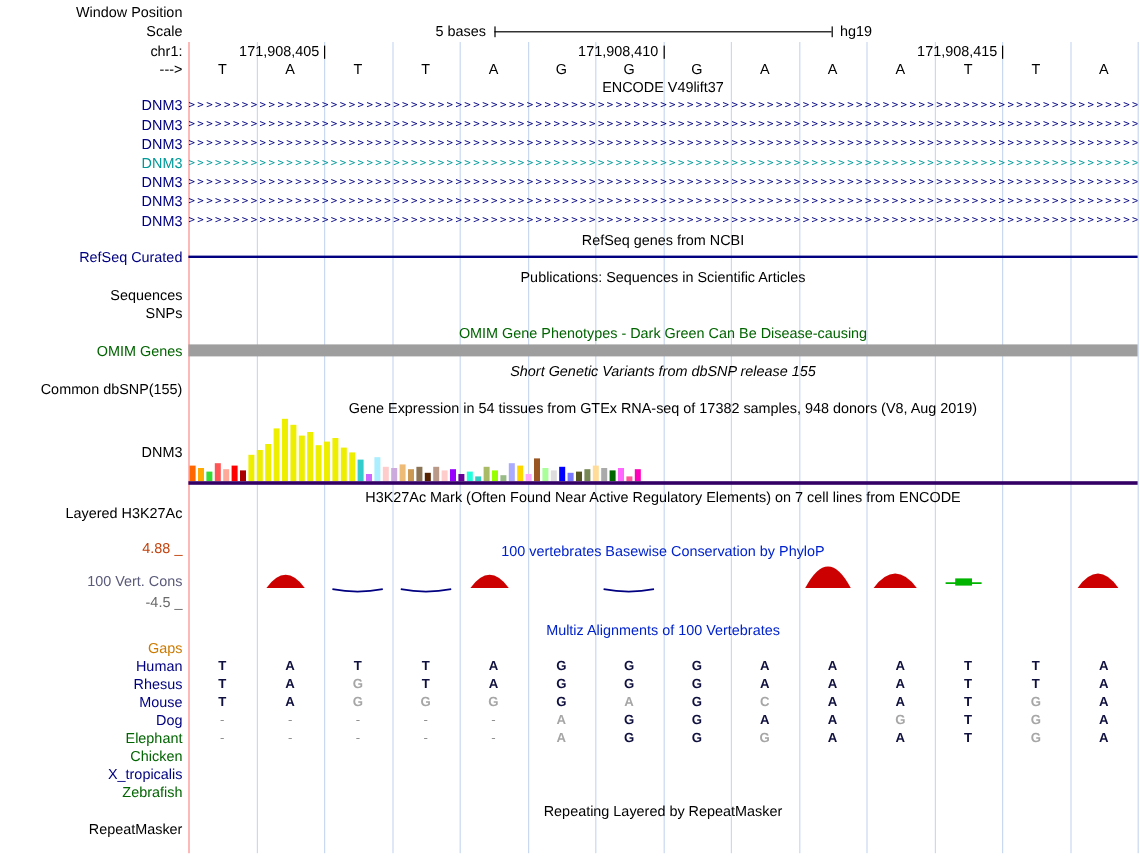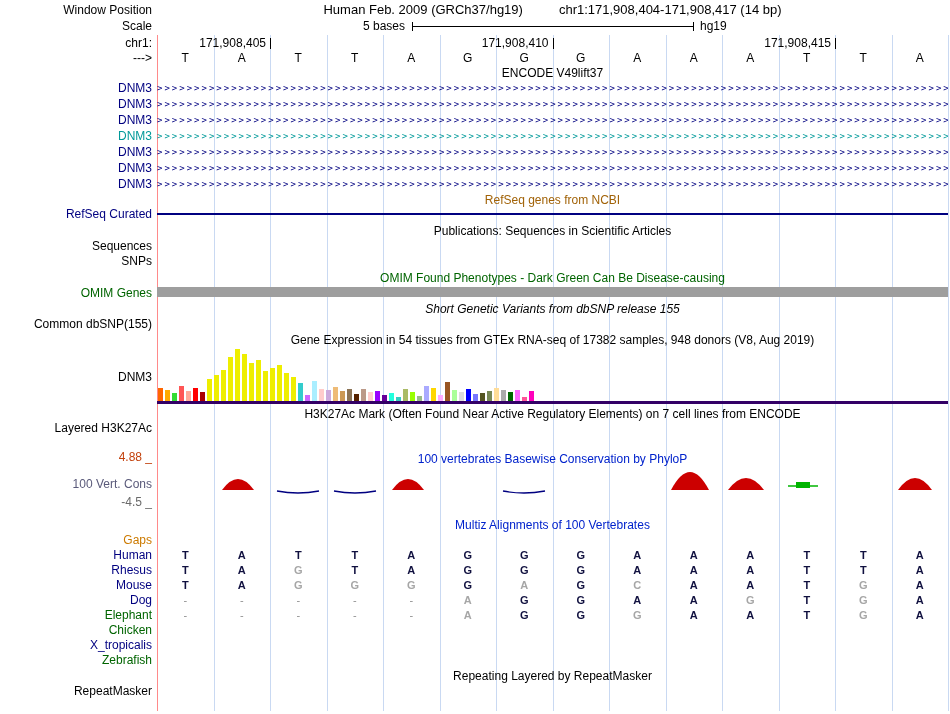--- a/index.html
+++ b/index.html
@@ -45,24 +45,20 @@
       <div class="vline" style="left: 552.5px; background: rgb(201, 217, 242);"></div>
       <div class="vline" style="left: 609px; background: rgb(201, 217, 242);"></div>
       <div class="vline" style="left: 665.5px; background: rgb(201, 217, 242);"></div>
       <div class="vline" style="left: 722px; background: rgb(201, 217, 242);"></div>
       <div class="vline" style="left: 778.5px; background: rgb(201, 217, 242);"></div>
       <div class="vline" style="left: 835px; background: rgb(201, 217, 242);"></div>
       <div class="vline" style="left: 891.5px; background: rgb(201, 217, 242);"></div>
       <div class="vline" style="left: 948px; background: rgb(201, 217, 242);"></div>
     </div>
 
-  <div class="header-row">
-    <span>Human Feb. 2009 (GRCh37/hg19)</span>
-    <span>chr1:171,908,404-171,908,417 (14 bp)</span>
-  </div>
 
   <span class="scale-text">5 bases</span>
   <div class="sb-line"></div>
   <div class="sb-tick" style="left:412px"></div>
   <div class="sb-tick" style="left:693px"></div>
   <span class="hg19-text">hg19</span>
 
   <div>
       <div class="tick-label" style="left: 146px;">171,908,405</div>
       <div class="tick-mark" style="left: 270px;"></div>
@@ -287,23 +283,23 @@
         <span class="aln-base dark" style="left: 639.75px;">T</span>
         <span class="aln-base gray" style="left: 696.25px;">G</span>
         <span class="aln-base dark" style="left: 752.75px;">A</span>
       </div>
       <div class="aln-row" style="top: 623px;"></div>
       <div class="aln-row" style="top: 638px;"></div>
       <div class="aln-row" style="top: 653px;"></div>
     </div>
   <div>
       <div class="center-title" style="top: 66px; color: rgb(0, 0, 0);">ENCODE V49lift37</div>
-      <div class="center-title" style="top: 193px; color: #a16207;">RefSeq genes from NCBI</div>
+      <div class="center-title" style="top: 193px; color: #000000;">RefSeq genes from NCBI</div>
       <div class="center-title" style="top: 224px; color: rgb(0, 0, 0);">Publications: Sequences in Scientific Articles</div>
-      <div class="center-title" style="top: 271px; color: rgb(0, 100, 0);">OMIM Found Phenotypes - Dark Green Can Be Disease-causing</div>
+      <div class="center-title" style="top: 271px; color: rgb(0, 100, 0);">OMIM Gene Phenotypes - Dark Green Can Be Disease-causing</div>
       <div class="center-title" style="top: 302px; color: rgb(0, 0, 0); font-style: italic;">Short Genetic Variants from dbSNP release 155</div>
       <div class="center-title" style="top: 333px; color: rgb(0, 0, 0);">Gene Expression in 54 tissues from GTEx RNA-seq of 17382 samples, 948 donors (V8, Aug 2019)</div>
       <div class="center-title" style="top: 407px; color: rgb(0, 0, 0);">H3K27Ac Mark (Often Found Near Active Regulatory Elements) on 7 cell lines from ENCODE</div>
       <div class="center-title" style="top: 452px; color: rgb(0, 34, 204);">100 vertebrates Basewise Conservation by PhyloP</div>
       <div class="center-title" style="top: 518px; color: rgb(0, 34, 204);">Multiz Alignments of 100 Vertebrates</div>
       <div class="center-title" style="top: 669px; color: rgb(0, 0, 0);">Repeating Layered by RepeatMasker</div>
     </div>
 
 </div>
 

